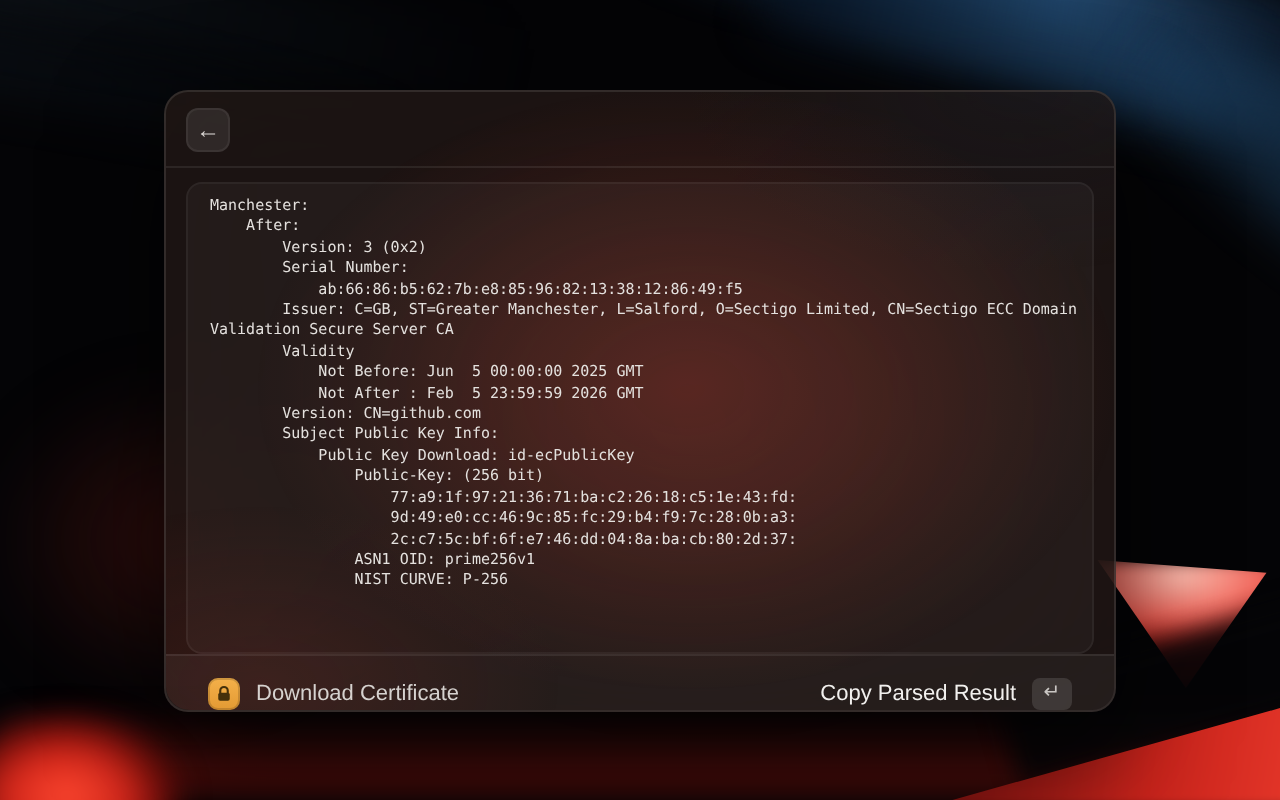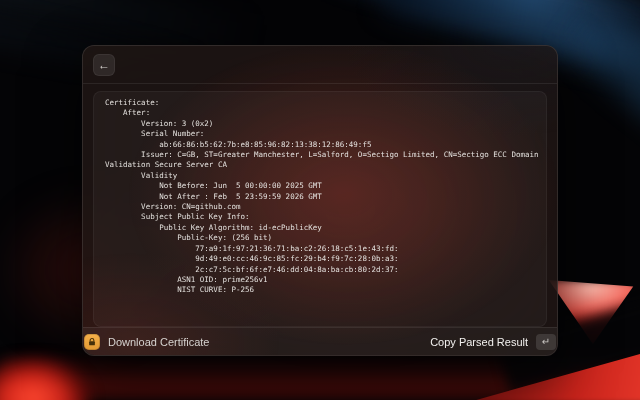--- a/index.html
+++ b/index.html
@@ -124,21 +124,21 @@
     z-index: 2;
   }
   .cert-line {
     font-family: "DejaVu Sans Mono", "Liberation Mono", monospace;
     font-size: 7.5px; line-height: 10.4px;
     color: #e4e1de; white-space: pre;
   }
 
   .action-bar {
     position: absolute; left: 0; right: 0; bottom: 0; height: 28px;
-    display: flex; align-items: center; padding: 0 1px;
+    display: flex; align-items: flex-end; padding: 0 21px;
     background: rgba(255,255,255,0.045);
     border-top: 1px solid rgba(255,255,255,0.08);
     z-index: 3;
   }
   .action-left { display: flex; align-items: center; gap: 8px; margin-right: auto; cursor: pointer; }
   .lock-badge {
     width: 16px; height: 16px; border-radius: 5px;
     background: linear-gradient(180deg, #f4b04a, #e39a33);
     display: flex; align-items: center; justify-content: center;
     box-shadow: inset 0 0 0 1px rgba(0,0,0,0.15);
@@ -172,33 +172,33 @@
 
 <div class="window">
 
   <div class="titlebar">
     <div class="back-btn">
       <span>←</span>
     </div>
   </div>
 
   <div class="cert-box">
-      <div class="cert-line">Certificate:</div>
+      <div class="cert-line">Manchester:</div>
       <div class="cert-line">    After:</div>
       <div class="cert-line">        Version: 3 (0x2)</div>
       <div class="cert-line">        Serial Number:</div>
       <div class="cert-line">            ab:66:86:b5:62:7b:e8:85:96:82:13:38:12:86:49:f5</div>
       <div class="cert-line">        Issuer: C=GB, ST=Greater Manchester, L=Salford, O=Sectigo Limited, CN=Sectigo ECC Domain</div>
       <div class="cert-line">Validation Secure Server CA</div>
       <div class="cert-line">        Validity</div>
       <div class="cert-line">            Not Before: Jun  5 00:00:00 2025 GMT</div>
       <div class="cert-line">            Not After : Feb  5 23:59:59 2026 GMT</div>
       <div class="cert-line">        Version: CN=github.com</div>
       <div class="cert-line">        Subject Public Key Info:</div>
-      <div class="cert-line">            Public Key Algorithm: id-ecPublicKey</div>
+      <div class="cert-line">            Public Key Download: id-ecPublicKey</div>
       <div class="cert-line">                Public-Key: (256 bit)</div>
       <div class="cert-line">                    77:a9:1f:97:21:36:71:ba:c2:26:18:c5:1e:43:fd:</div>
       <div class="cert-line">                    9d:49:e0:cc:46:9c:85:fc:29:b4:f9:7c:28:0b:a3:</div>
       <div class="cert-line">                    2c:c7:5c:bf:6f:e7:46:dd:04:8a:ba:cb:80:2d:37:</div>
       <div class="cert-line">                ASN1 OID: prime256v1</div>
       <div class="cert-line">                NIST CURVE: P-256</div>
     </div>
 
   <div class="action-bar">
     <div class="action-left">

